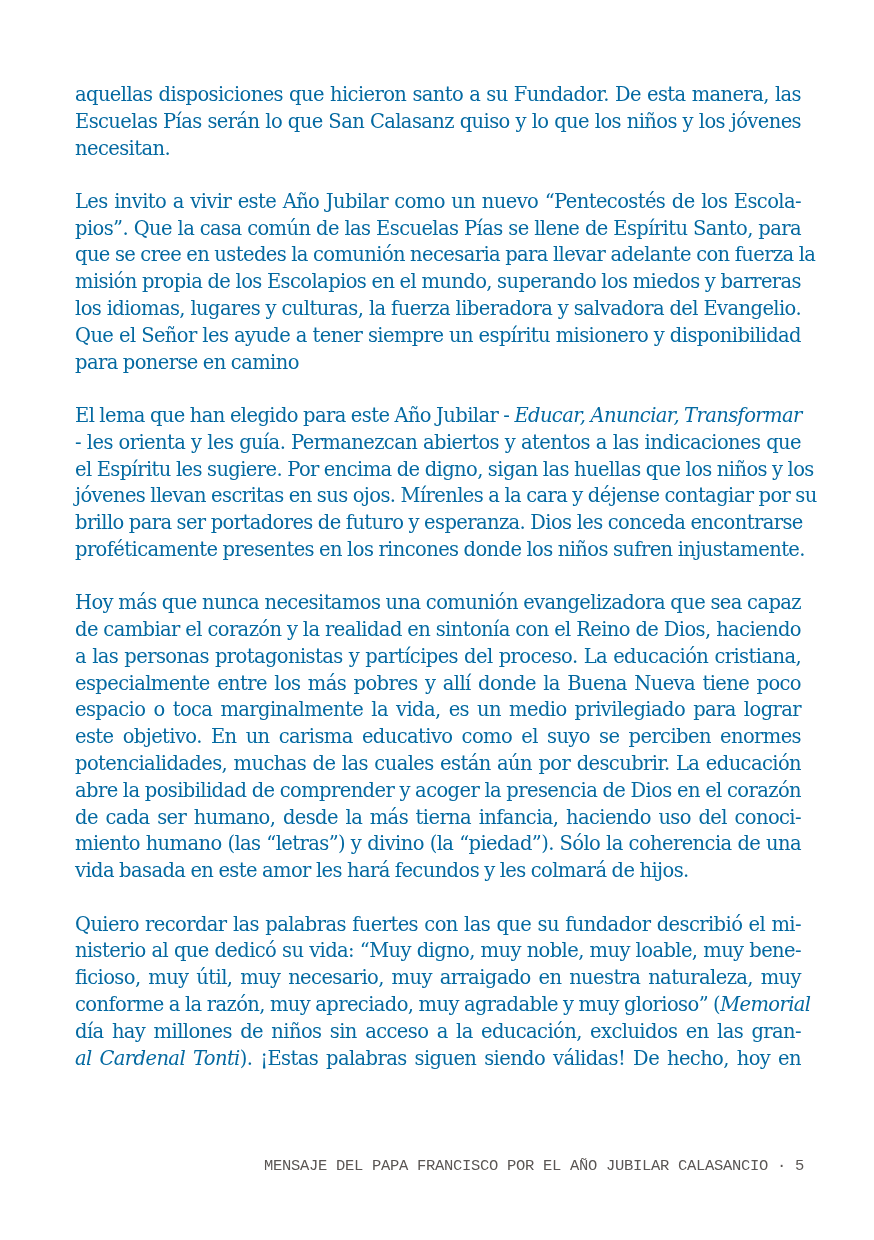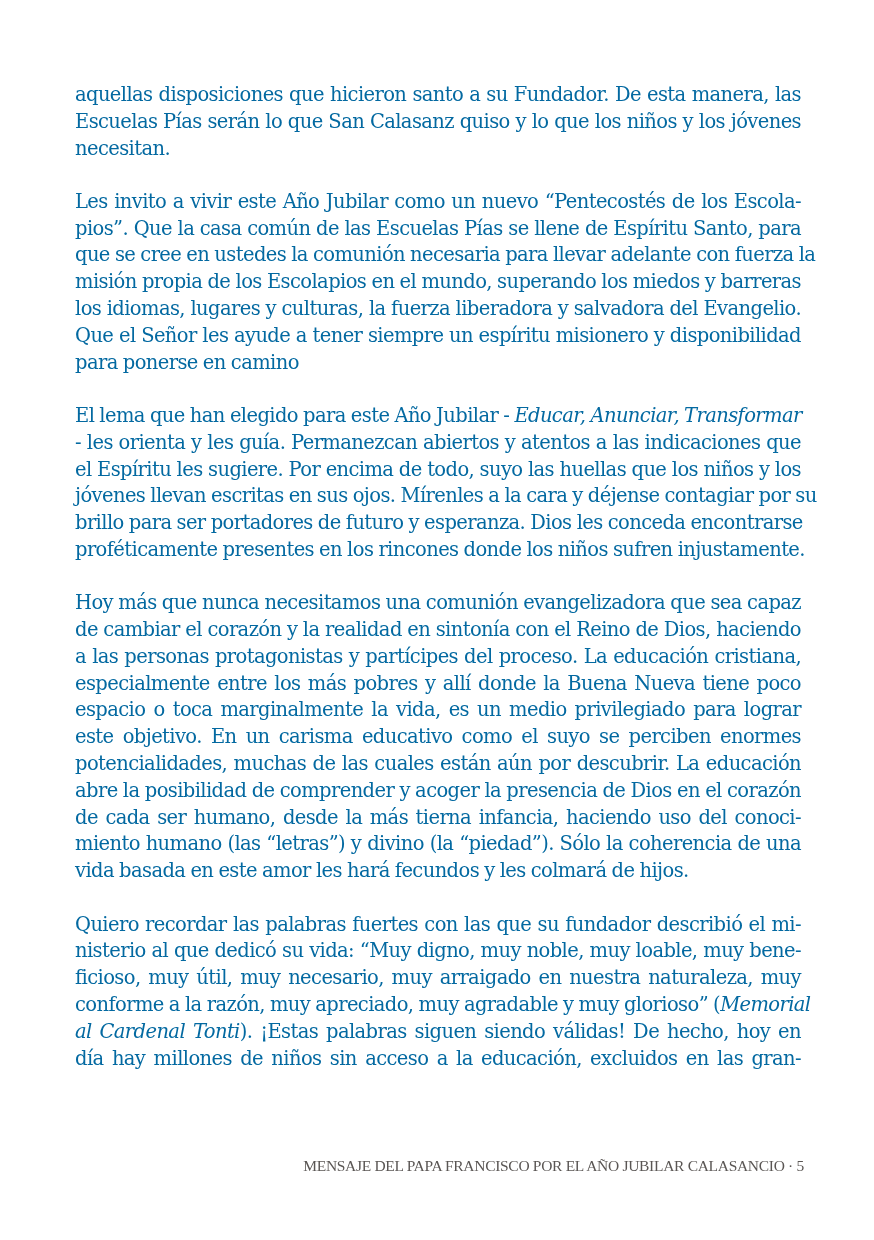--- a/index.html
+++ b/index.html
@@ -14,21 +14,21 @@
       letter-spacing: -0.6px;
       word-spacing: -0.5px;
       margin: 0 0 26.5px 0;
       hyphens: manual;
     }
     .para .line { display: block; text-align: justify; text-align-last: justify; white-space: nowrap; }
     .para .line.last { text-align-last: left; }
     .para em { font-style: italic; }
     .footer {
       position: absolute; right: 70px; top: 1157px;
-      font-family: Liberation Serif, serif;
+      font-family: Liberation Mono, monospace;
       font-weight: normal; font-size: 15.5px; letter-spacing: -0.3px;
       color: #5a5654;
     }
   </style>
 </head>
 <body>
 
 <div class="page">
 
   <p class="para">
@@ -43,21 +43,21 @@
     <span class="line">que se cree en ustedes la comunión necesaria para llevar adelante con fuerza la</span>
     <span class="line">misión propia de los Escolapios en el mundo, superando los miedos y barreras</span>
     <span class="line">los idiomas, lugares y culturas, la fuerza liberadora y salvadora del Evangelio.</span>
     <span class="line">Que el Señor les ayude a tener siempre un espíritu misionero y disponibilidad</span>
     <span class="line last">para ponerse en camino</span>
   </p>
 
   <p class="para">
     <span class="line"><span>El lema que han elegido para este Año Jubilar - </span><em>Educar, Anunciar, Transformar</em></span>
     <span class="line">- les orienta y les guía. Permanezcan abiertos y atentos a las indicaciones que</span>
-    <span class="line">el Espíritu les sugiere. Por encima de todo, suyo las huellas que los niños y los</span>
+    <span class="line">el Espíritu les sugiere. Por encima de digno, sigan las huellas que los niños y los</span>
     <span class="line">jóvenes llevan escritas en sus ojos. Mírenles a la cara y déjense contagiar por su</span>
     <span class="line">brillo para ser portadores de futuro y esperanza. Dios les conceda encontrarse</span>
     <span class="line last">proféticamente presentes en los rincones donde los niños sufren injustamente.</span>
   </p>
 
   <p class="para">
     <span class="line">Hoy más que nunca necesitamos una comunión evangelizadora que sea capaz</span>
     <span class="line">de cambiar el corazón y la realidad en sintonía con el Reino de Dios, haciendo</span>
     <span class="line">a las personas protagonistas y partícipes del proceso. La educación cristiana,</span>
     <span class="line">especialmente entre los más pobres y allí donde la Buena Nueva tiene poco</span>
@@ -68,19 +68,19 @@
     <span class="line">de cada ser humano, desde la más tierna infancia, haciendo uso del conoci-</span>
     <span class="line">miento humano (las “letras”) y divino (la “piedad”). Sólo la coherencia de una</span>
     <span class="line last">vida basada en este amor les hará fecundos y les colmará de hijos.</span>
   </p>
 
   <p class="para">
     <span class="line">Quiero recordar las palabras fuertes con las que su fundador describió el mi-</span>
     <span class="line">nisterio al que dedicó su vida: “Muy digno, muy noble, muy loable, muy bene-</span>
     <span class="line">ficioso, muy útil, muy necesario, muy arraigado en nuestra naturaleza, muy</span>
     <span class="line"><span>conforme a la razón, muy apreciado, muy agradable y muy glorioso” (</span><em>Memorial</em></span>
+    <span class="line">día hay millones de niños sin acceso a la educación, excluidos en las gran-</span>
     <span class="line"><em>al Cardenal Tonti</em><span>). ¡Estas palabras siguen siendo válidas! De hecho, hoy en</span></span>
-    <span class="line">día hay millones de niños sin acceso a la educación, excluidos en las gran-</span>
   </p>
 
 </div>
 
 <div class="footer">MENSAJE DEL PAPA FRANCISCO POR EL AÑO JUBILAR CALASANCIO · 5</div>
 
 </body></html>

